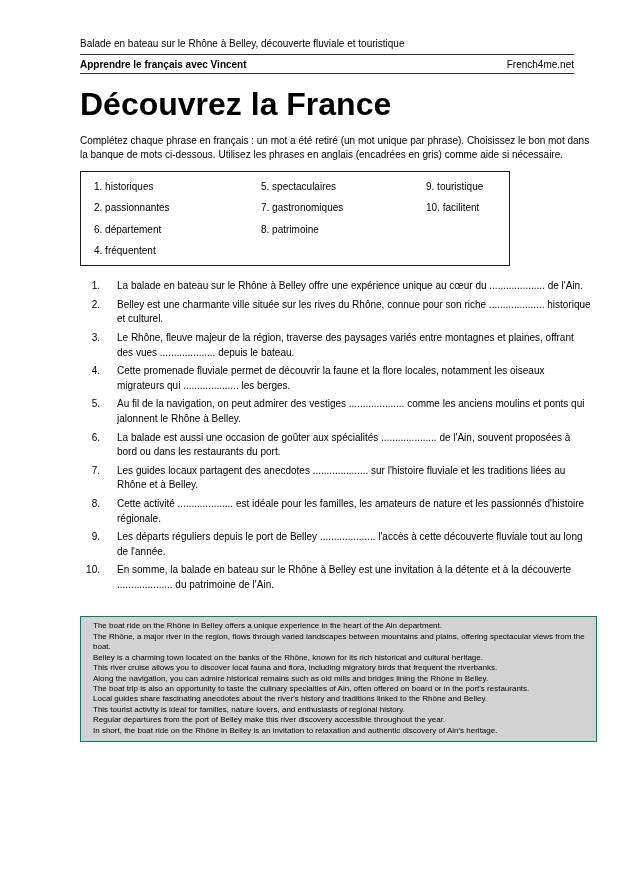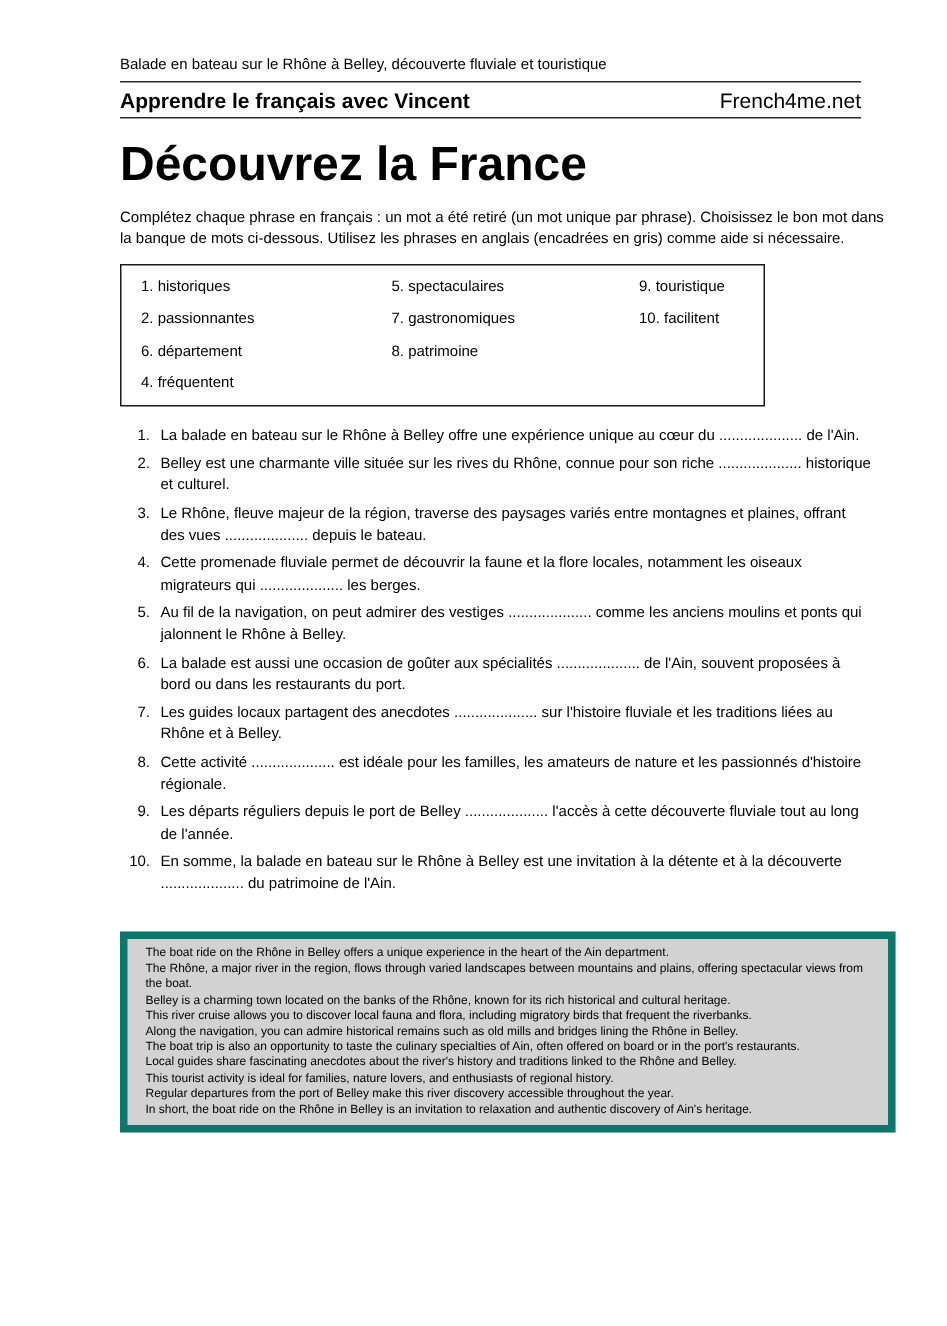--- a/index.html
+++ b/index.html
@@ -13,21 +13,21 @@
   }
   .page { padding: 38px 57px 0 80px; }
 
   .subject-line { font-size: 10px; line-height: 12px; }
 
   .rule { border: none; border-top: 1px solid #2b2b2b; margin-top: 4px; }
 
   .header-row {
     display: flex; justify-content: space-between; align-items: center;
     padding: 4px 0 3px 0;
-    font-size: 14px;
+    font-size: 10px;
   }
   .brand { font-weight: bold; }
 
   .page-title {
     font-size: 32px; font-weight: bold;
     margin-top: 12px;
     letter-spacing: 0px;
   }
 
   .instructions {
@@ -47,27 +47,27 @@
   .wb-col { display: flex; flex-direction: column; }
   .wb-item { font-size: 10px; line-height: 21.3px; }
 
   .exercise { margin-top: 13px; width: 517px; }
   .ex-item {
     display: flex;
     font-size: 10px; line-height: 14.6px;
     margin-bottom: 4px;
   }
   .ex-num { flex: 0 0 20px; text-align: right; }
-  .ex-text { margin-left: 7px; flex: 1; max-width: 475px; }
+  .ex-text { margin-left: 17px; flex: 1; max-width: 475px; }
 
   .translation-box {
     margin-top: 24px;
     width: 517px;
     background: #d2d2d2;
-    border: 5px solid #0f766e;
+    border: 1px solid #0f766e;
     padding: 4px 10px 5px 12px;
   }
   .trans-line { font-size: 8px; line-height: 10.4px; }
 </style>
 </head>
 <body>
 
 <div class="page">
 
   <div class="subject-line">Balade en bateau sur le Rhône à Belley, découverte fluviale et touristique</div>

